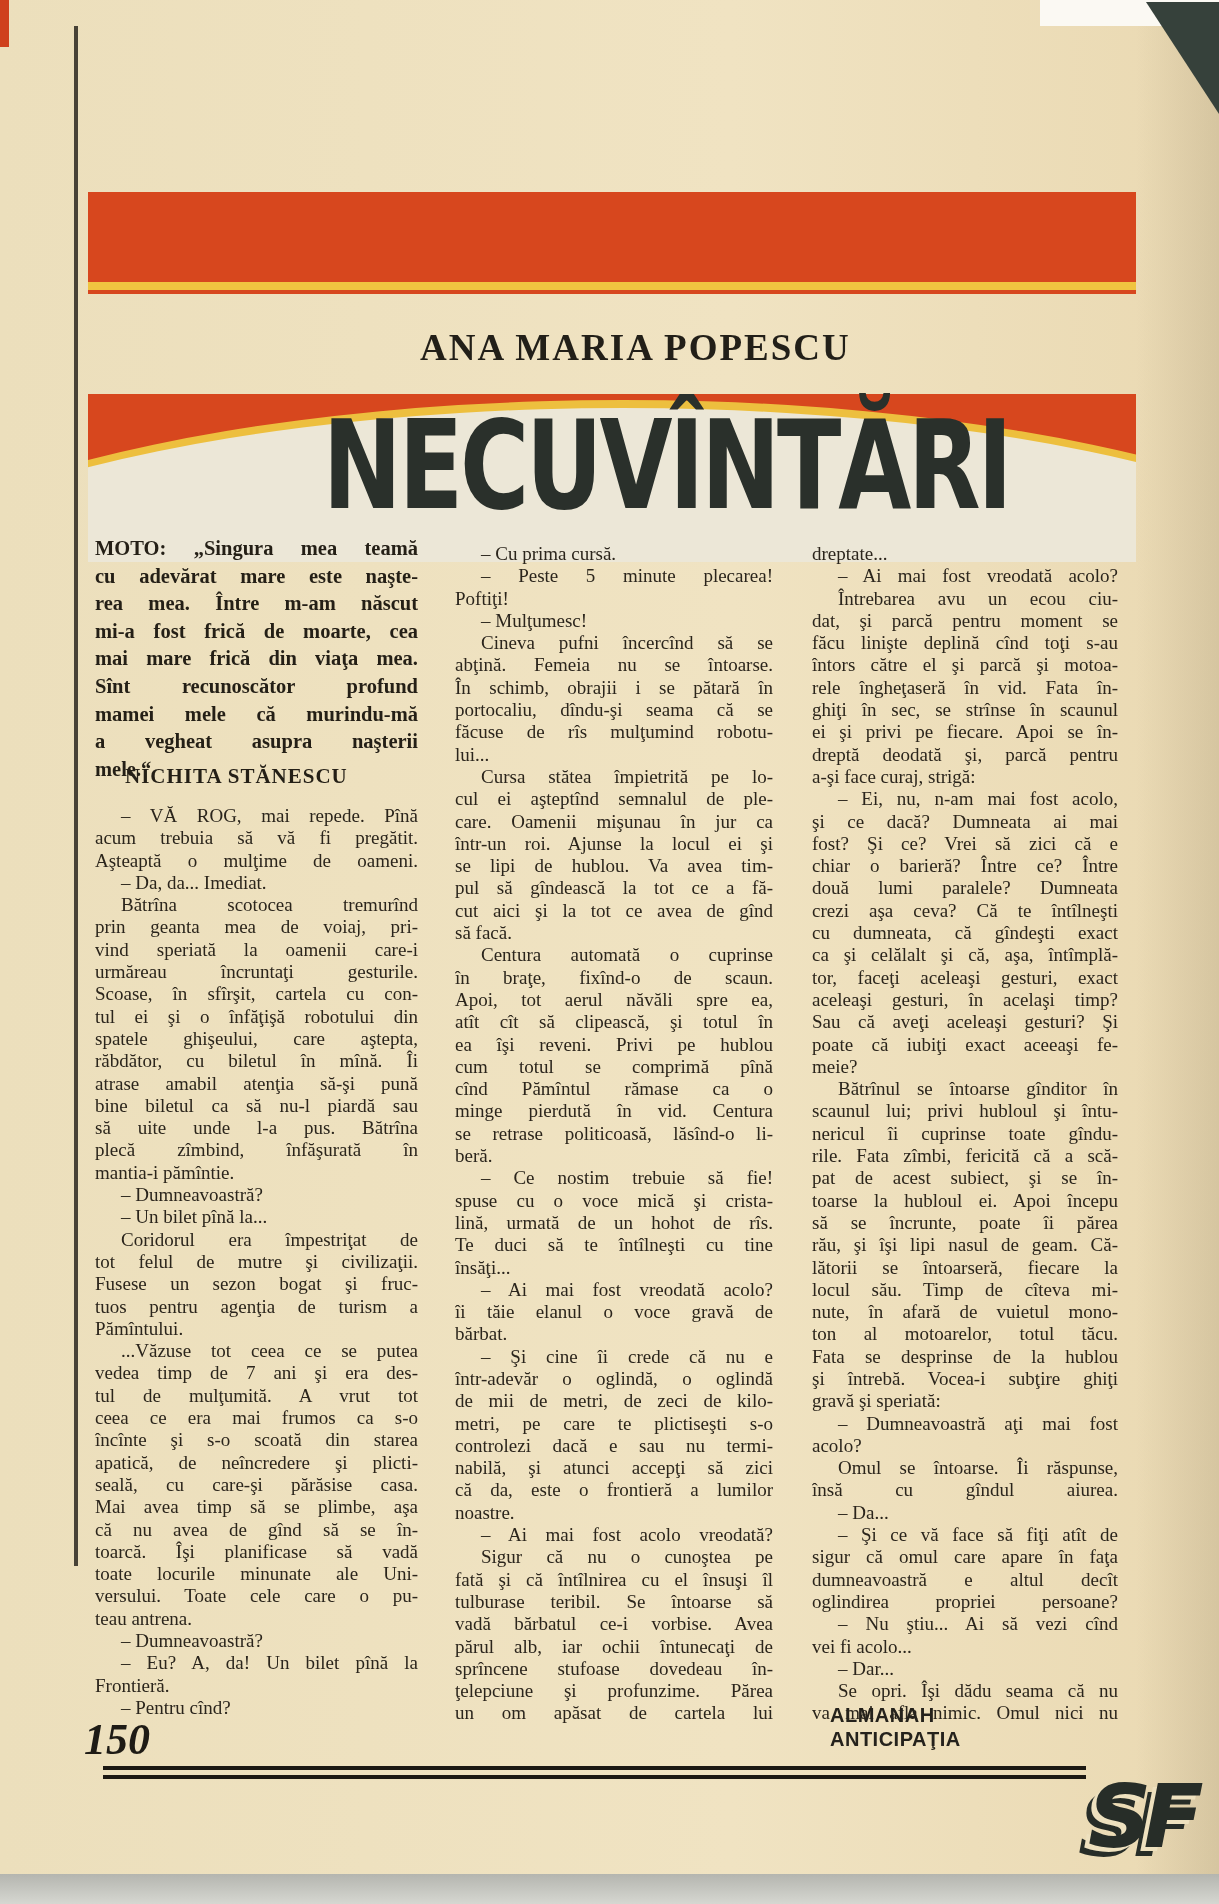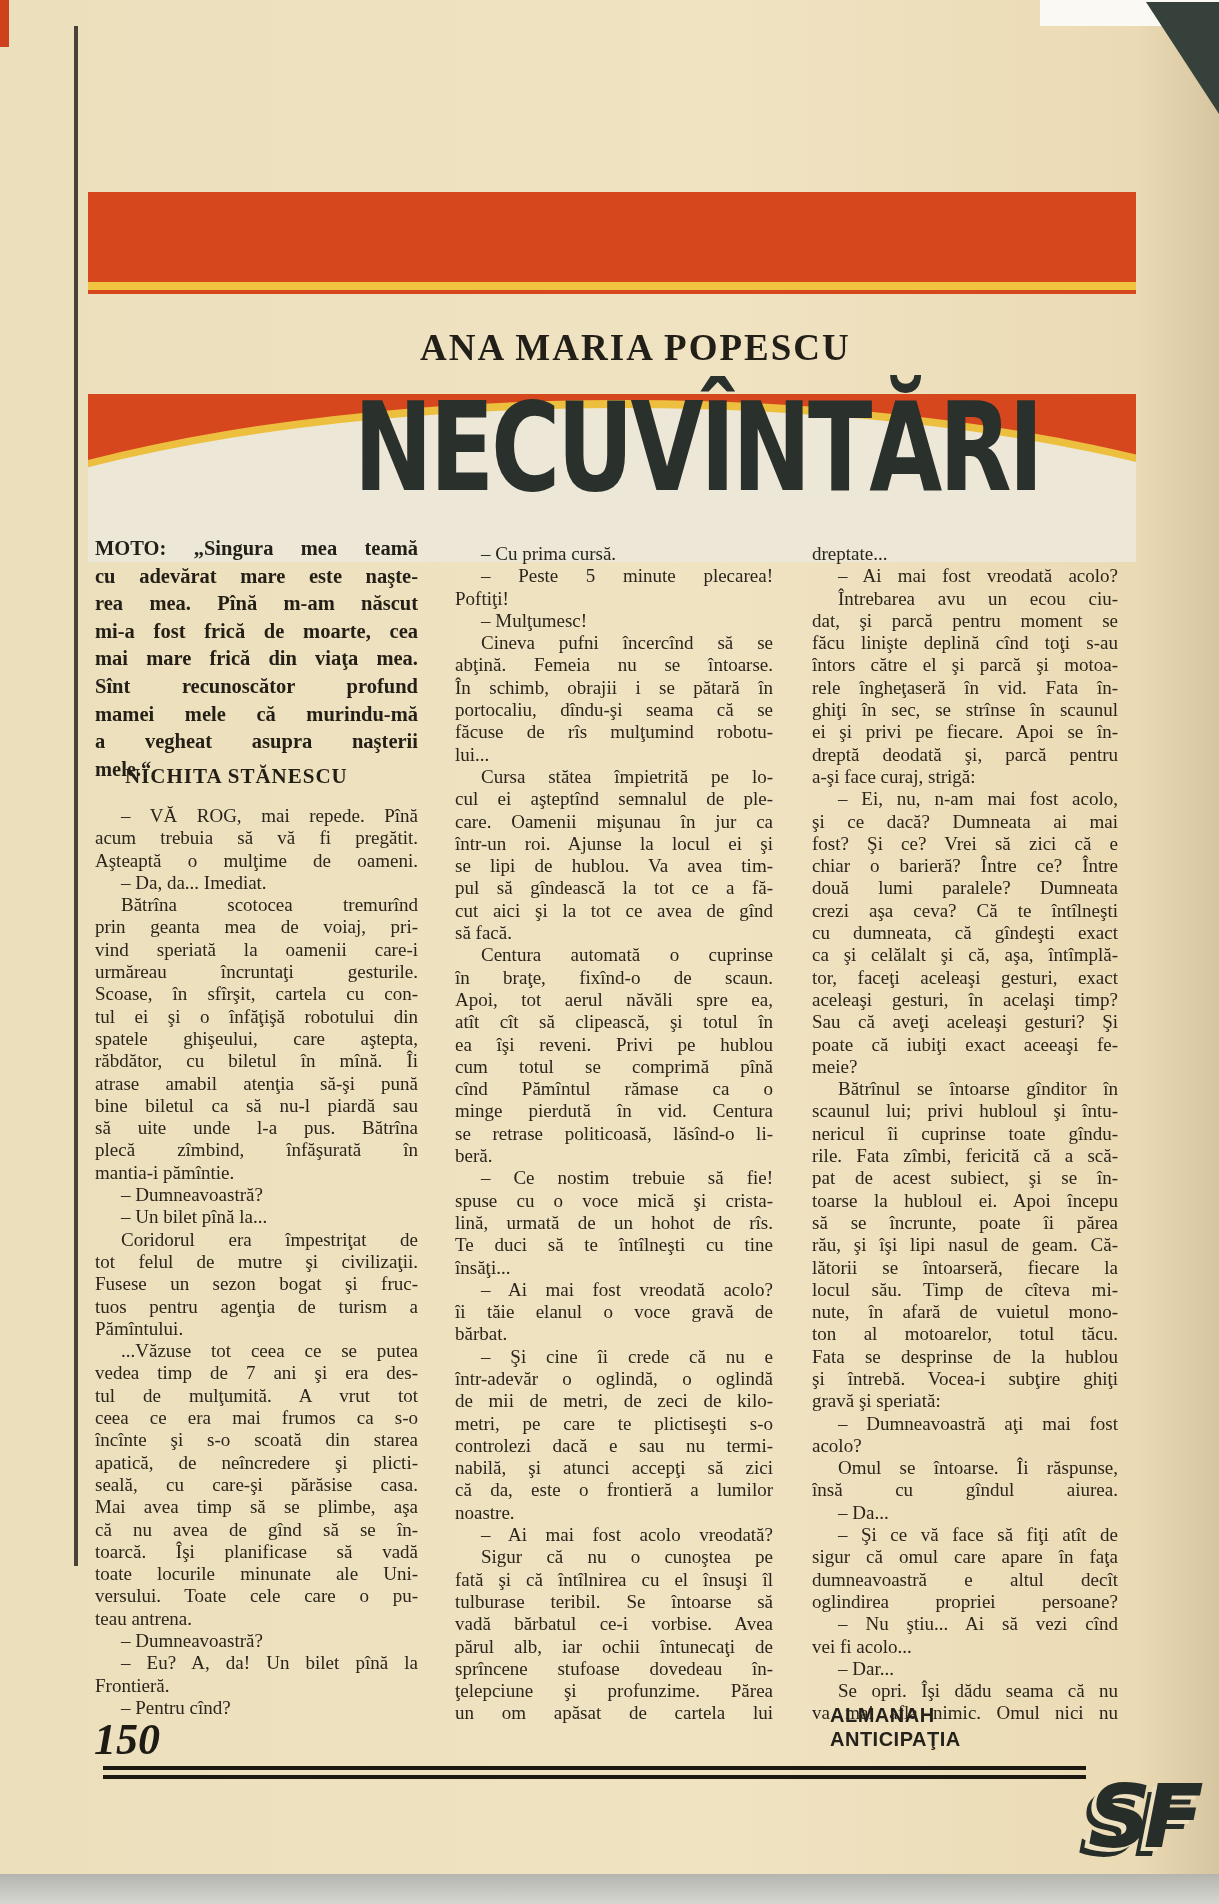--- a/index.html
+++ b/index.html
@@ -22,39 +22,39 @@
   .band1{position:absolute;left:88px;top:192px;width:1048px;height:102px;background:#d7471e;}
   .band1 .yellow{position:absolute;left:0;right:0;bottom:4px;height:8px;background:#f0c440;}
   .author{position:absolute;left:420px;top:326px;width:500px;
     font-family:"Liberation Serif",serif;font-weight:bold;font-size:37px;letter-spacing:2px;
     color:#221f18;white-space:nowrap;}
   .band2{position:absolute;left:88px;top:394px;width:1048px;height:168px;overflow:hidden;}
   .band2 .red{position:absolute;left:0;top:0;width:100%;height:100%;background:#d7471e;
     clip-path:polygon(0 0,100% 0,100% 100%,45% 100%,0 63%);}
   .band2 .arc{position:absolute;left:-310px;top:6px;width:1690px;height:530px;border-radius:50%;
     background:#ece7d7;border:8px solid #edbf3e;box-sizing:border-box;}
-  .title{position:absolute;left:237px;top:397px;width:920px;text-align:center;
+  .title{position:absolute;left:237px;top:415px;width:920px;
     font-family:"DejaVu Sans",sans-serif;font-weight:bold;font-size:118px;line-height:100px;
     color:#2a302b;letter-spacing:-4px;white-space:nowrap;}
   .title .tw{display:inline-block;transform:scaleX(0.80) scaleY(1.04);transform-origin:center;}
   
   .col{position:absolute;}
   .ln{height:22.3px;line-height:22.3px;font-size:19px;overflow:hidden;text-align:left;}
   .ln.just{text-align:justify;text-align-last:justify;}
   .ln.ind{padding-left:26px;}
   .moto{position:absolute;left:95px;top:535px;width:323px;font-weight:bold;color:#241f16;}
   .moto .ln{height:27.6px;line-height:27.6px;font-size:20.5px;}
   .credit{position:absolute;left:125px;top:764px;width:300px;text-align:left;
     font-weight:bold;font-size:21px;letter-spacing:1px;color:#241f16;white-space:nowrap;}
   .c1{left:95px;top:805px;width:323px;}
   .c2{left:455px;top:543px;width:318px;}
   .c3{left:812px;top:543px;width:306px;}
   
   .pagenum{position:absolute;left:84px;top:1714px;font-family:"Liberation Serif",serif;
-    font-weight:bold;font-style:italic;font-size:44px;color:#1e1b15;margin-left:10px;}
+    font-weight:bold;font-style:italic;font-size:44px;color:#1e1b15;}
   .rule{position:absolute;left:103px;width:983px;height:4px;background:#1c1913;}
   .rule.r1{top:1766px;}
   .rule.r2{top:1775px;}
   .imprint{position:absolute;left:830px;top:1703px;width:250px;text-align:left;
     font-family:"Liberation Sans",sans-serif;font-weight:bold;font-size:20px;line-height:24px;
     letter-spacing:0.5px;color:#25221c;}
   .sf-logo{position:absolute;left:1088px;top:1765px;
     font-family:"DejaVu Sans",sans-serif;font-weight:bold;font-style:italic;font-size:88px;
     letter-spacing:-8px;color:#272d28;
     text-shadow:-5px 4px 0 #eee1bf,-10px 9px 0 #272d28;}
@@ -78,21 +78,21 @@
     <div class="red"></div>
     <div class="arc"></div>
   </div>
   <div class="title">
     <span class="tw">NECUVÎNTĂRI</span>
   </div>
 
   <div class="moto col">
       <div class="ln just">MOTO: „Singura mea teamă</div>
       <div class="ln just">cu adevărat mare este naşte-</div>
-      <div class="ln just">rea mea. Pînă m-am născut</div>
+      <div class="ln just">rea mea. Între m-am născut</div>
       <div class="ln just">mi-a fost frică de moarte, cea</div>
       <div class="ln just">mai mare frică din viaţa mea.</div>
       <div class="ln just">Sînt recunoscător profund</div>
       <div class="ln just">mamei mele că murindu-mă</div>
       <div class="ln just">a vegheat asupra naşterii</div>
       <div class="ln">mele.“</div>
     </div>
   <div class="credit">NICHITA STĂNESCU</div>
 
   <div class="col c1">

